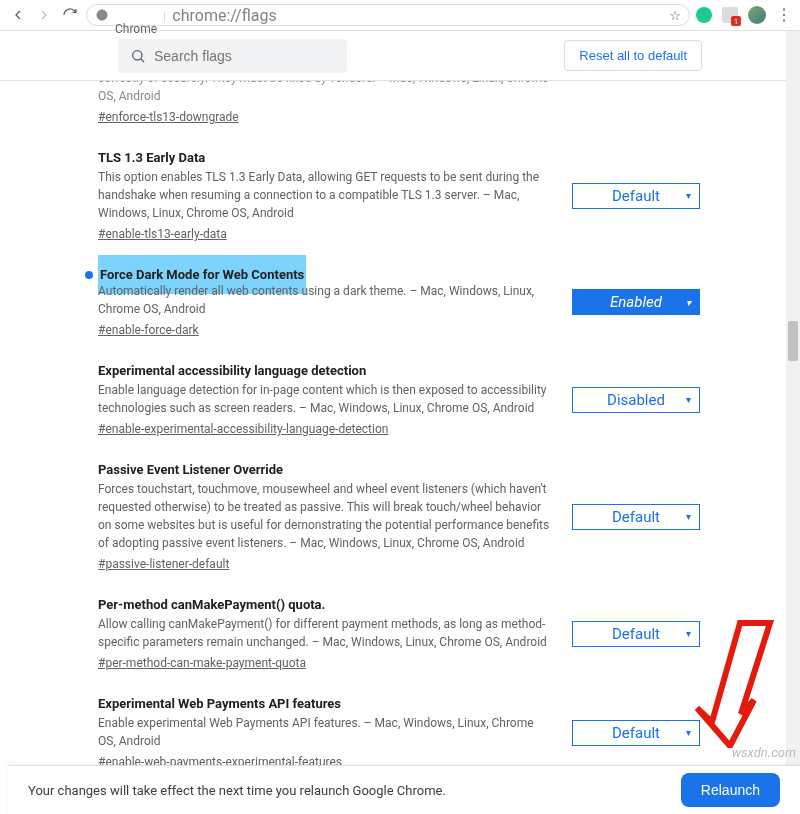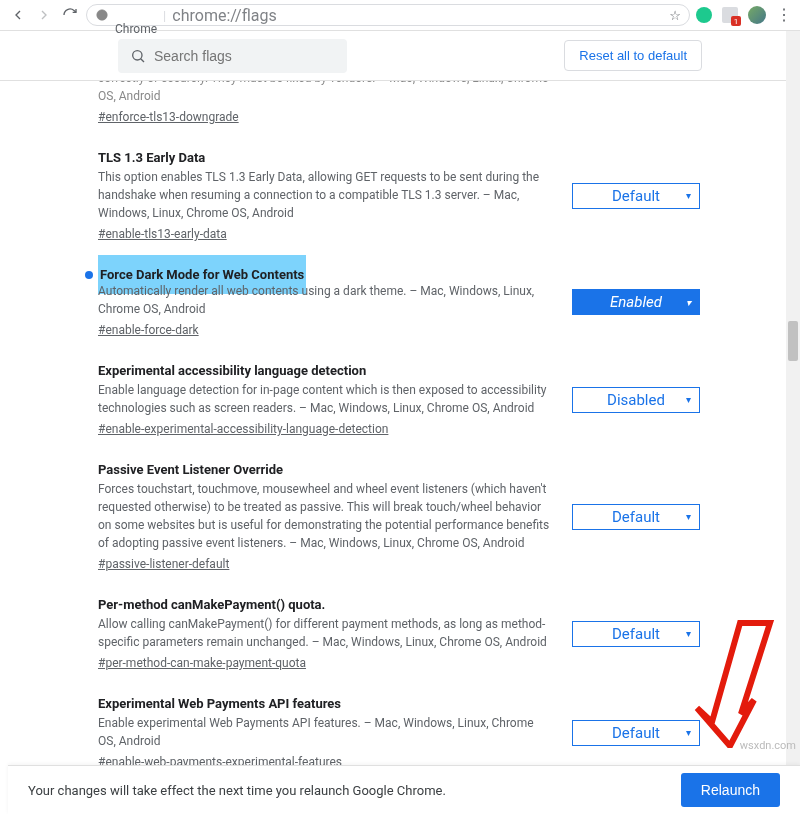--- a/index.html
+++ b/index.html
@@ -39,29 +39,29 @@
   .fdesc { font-size: 12px; color: #5f6368; line-height: 1.5; margin-bottom: 4px; }
   .fdesc.cut { color: #888; margin-top: 0; }
   .ftag { font-size: 12px; color: #5f6368; text-decoration: underline; }
 
   .dd { width: 128px; height: 26px; border: 1px solid #1a73e8; background: #fff; color: #1a73e8; font-size: 15px; display: flex; align-items: center; justify-content: center; position: relative; cursor: pointer; }
   .dd.filled { background: #1a73e8; color: #fff; font-style: italic; }
   .dd::after { content: "▾"; position: absolute; right: 8px; font-size: 10px; }
 
   .bottom-bar { position: absolute; bottom: 0; left: 8px; right: 0; height: 49px; border-top: 1px solid #e0e0e0; background: #fff; display: flex; align-items: center; padding: 0 20px; justify-content: space-between; box-shadow: 0 -1px 4px rgba(0,0,0,0.05);}
   .bottom-msg { font-size: 13px; color: #3c4043; }
-  .relaunch { background: #1a73e8; color: #fff; border: none; padding: 9px 20px; font-size: 14px; border-radius: 3px; cursor: pointer; }
+  .relaunch { background: #1a73e8; color: #fff; border: none; padding: 9px 20px; font-size: 14px; border-radius: 8px; cursor: pointer; }
 
   .arrow-annot { position: absolute; right: 18px; top: 618px; pointer-events: none; }
   .arrow-annot svg { width: 90px; height: 130px; }
 
   .scrollbar { position: absolute; right: 0; top: 31px; bottom: 49px; width: 14px; background: #f1f1f1; }
   .thumb { position: absolute; right: 2px; top: 290px; width: 10px; height: 40px; background: #c1c1c1; border-radius: 2px; }
 
-  .watermark { position: absolute; right: 4px; bottom: 62px; font-size: 11px; color: #bbb; }
+  .watermark { position: absolute; right: 4px; bottom: 54px; font-size: 13px; color: #bbb; font-style: italic; }
 </style>
 </head>
 <body>
 
 <div class="toolbar">
   <div class="tb-icon">
       <svg viewBox="0 0 24 24">
         <polyline points="15 18 9 12 15 6"></polyline>
       </svg>
     </div>

